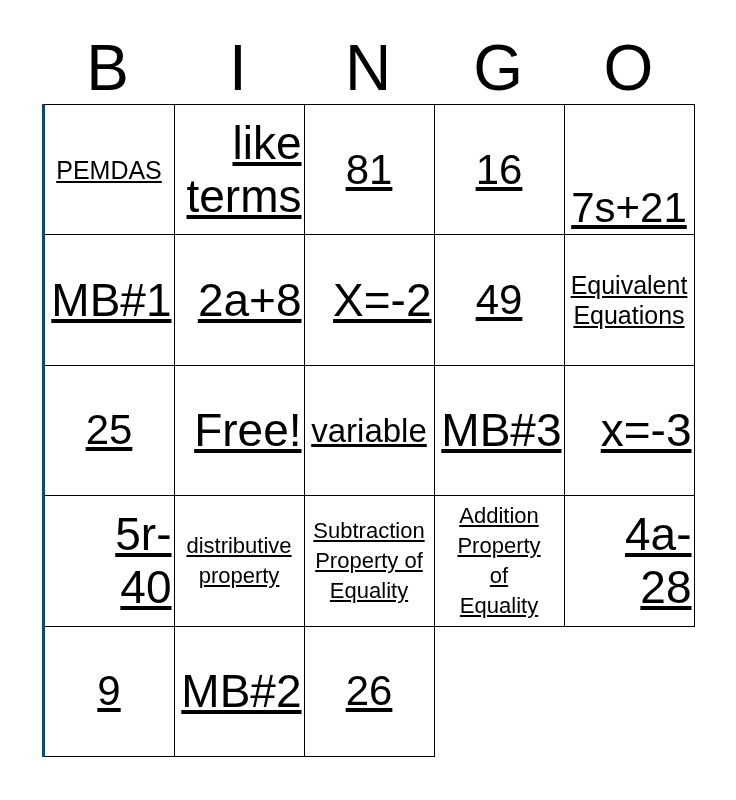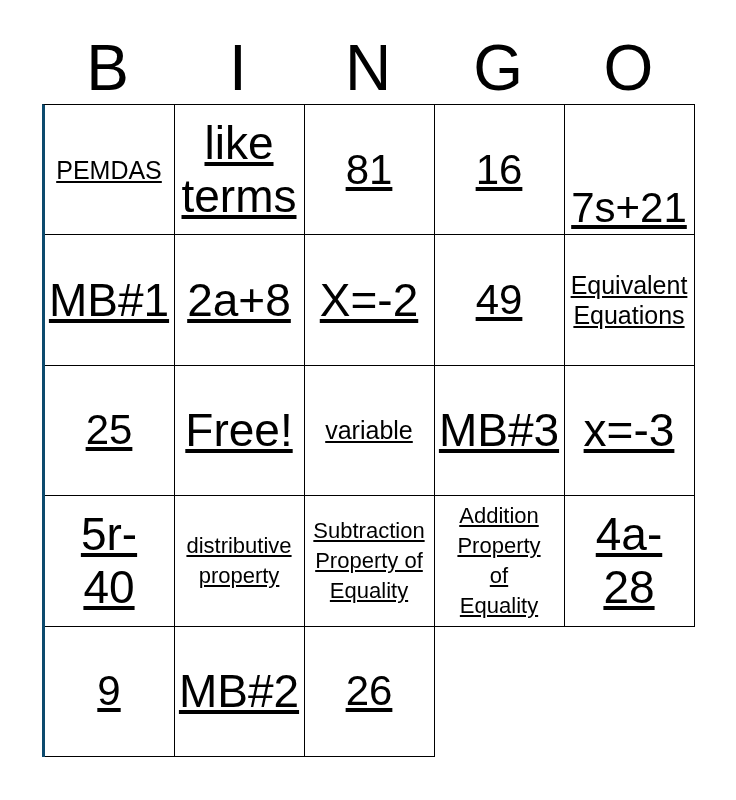--- a/index.html
+++ b/index.html
@@ -46,23 +46,23 @@
     justify-content: center;
     text-align: center;
     padding: 2px;
     overflow: hidden;
     cursor: pointer;
     background: #ffffff;
   }
   .cell-line { display: block; white-space: nowrap; }
   .size-xs  { font-size: 22px; line-height: 1.35; }
   .size-sm  { font-size: 25px; line-height: 1.2;  }
-  .size-md  { font-size: 25px; line-height: 1.2;  }
+  .size-md  { font-size: 33px; line-height: 1.2;  }
   .size-lg  { font-size: 42px; line-height: 1.15; justify-content: flex-end; }
-  .size-xl  { font-size: 46px; line-height: 1.15; }
+  .size-xl  { font-size: 46px; line-height: 1.15; align-items: flex-end; }
   .size-xxl { font-size: 42px; line-height: 1.15; }
 </style>
 </head>
 <body>
 
 <div class="bingo-header">
   <span class="bingo-letter">B</span>
   <span class="bingo-letter">I</span>
   <span class="bingo-letter">N</span>
   <span class="bingo-letter">G</span>

